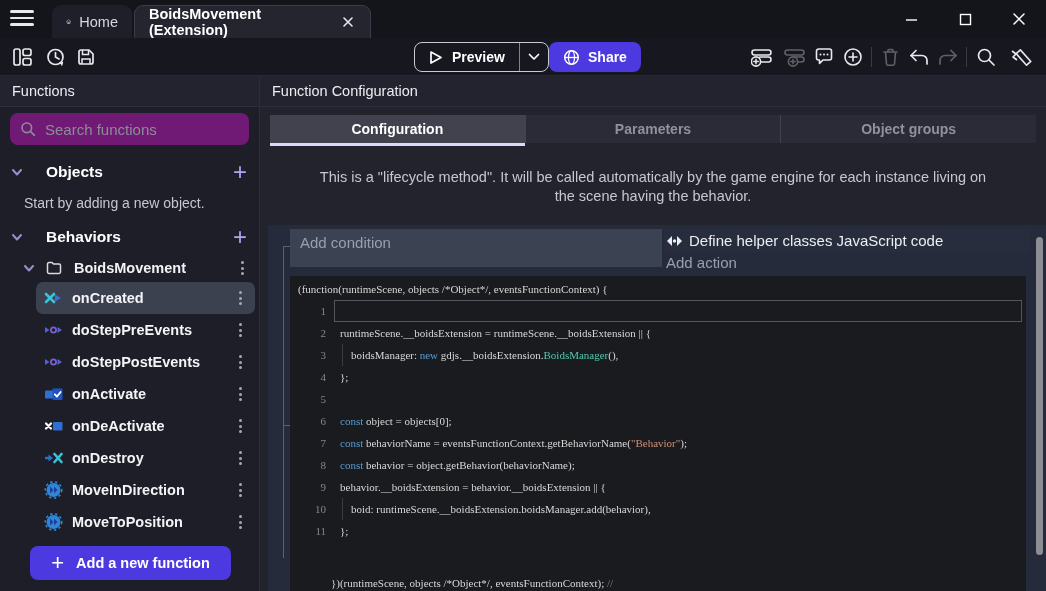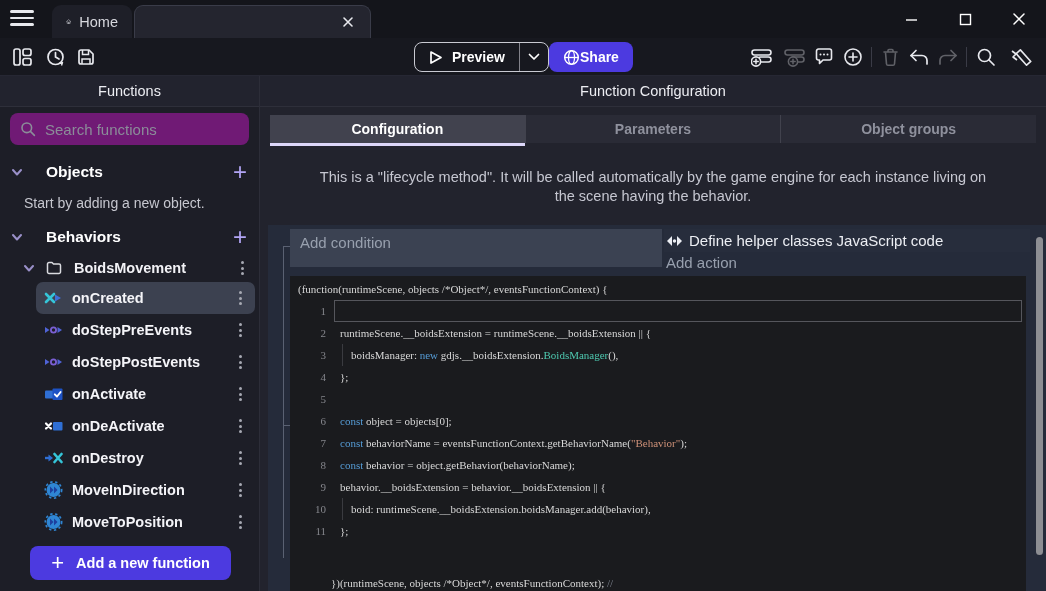--- a/index.html
+++ b/index.html
@@ -25,27 +25,27 @@
   
   .toolbar { position:absolute; top:38px; left:0; right:0; height:38px; background:#17181f; border-bottom:1px solid #262733; }
   .tool-icon { position:absolute; top:7px; width:24px; height:24px; display:flex; align-items:center; justify-content:center; cursor:pointer; }
   .tool-icon.disabled { opacity:.35; cursor:default; }
   .vsep { position:absolute; top:9px; width:1px; height:20px; background:#3a3b46; }
   .btn-preview { position:absolute; left:414px; top:4px; height:30px; display:flex; align-items:center;
     border:1px solid #c9cad2; border-radius:8px; color:#fff; cursor:pointer; background:transparent; }
   .btn-preview .main-part { display:flex; align-items:center; gap:8px; padding:0 14px 0 12px; font-weight:bold; font-size:14px; }
   .btn-preview .split { width:1px; align-self:stretch; background:#c9cad2; opacity:.6; }
   .btn-preview .caret-part { width:28px; display:flex; align-items:center; justify-content:center; }
-  .btn-share { position:absolute; left:549px; top:4px; height:30px; padding:0 14px; display:flex; align-items:center; gap:0;
+  .btn-share { position:absolute; left:549px; top:4px; height:30px; padding:0 14px; display:flex; align-items:center; gap:8px;
     background:#4c3ae0; border:none; border-radius:8px; color:#fff; font-weight:bold; font-size:14px; cursor:pointer; }
   
   .body { position:absolute; top:76px; left:0; right:0; bottom:0; display:flex; }
   .sidebar { position:relative; width:260px; background:#1d1e27; border-right:1px solid #2c2d38; }
   .panel-header { height:31px; display:flex; align-items:center; padding:0 12px; background:#22232e;
-    border-bottom:1px solid #2e2f3a; font-size:14.5px; color:#ecedf2;justify-content:center; }
+    border-bottom:1px solid #2e2f3a; font-size:14.5px; color:#ecedf2; }
   .searchbox { position:absolute; left:10px; right:10px; top:37px; height:32px; background:#701a75;
     border-radius:8px; display:flex; align-items:center; gap:9px; padding:0 10px; cursor:text; }
   .searchbox .ph { color:#8b8d99; font-size:15px; }
   .section-row { position:absolute; left:0; right:0; height:30px; display:flex; align-items:center; padding:0 12px; gap:24px; }
   .section-row .sec-label { font-weight:bold; font-size:15.5px; color:#fff; cursor:pointer; }
   .plus-btn { margin-left:auto; color:#b2a5f5; font-size:24px; font-weight:300; line-height:20px; cursor:pointer; }
   .chev { width:10px; height:10px; flex:0 0 auto; }
   .empty-text { position:absolute; left:24px; color:#c6c7cf; font-size:14px; }
   .group-row { position:absolute; left:24px; right:8px; height:28px; display:flex; align-items:center; gap:12px; cursor:pointer; }
   .group-row .g-label { font-size:14.5px; font-weight:bold; color:#f2f2f6; }
@@ -109,20 +109,21 @@
     <div class="tab tab-home">
       <svg width="17" height="17" viewBox="0 0 18 18">
         <path d="M2 9 L9 2.5 L16 9" fill="none" stroke="#d7d8de" stroke-width="1.7" stroke-linecap="round" stroke-linejoin="round"></path>
         <path d="M4 8 V15.5 H14 V8" fill="none" stroke="#d7d8de" stroke-width="1.7" stroke-linejoin="round"></path>
         <rect x="7.5" y="11" width="3" height="4.5" fill="none" stroke="#d7d8de" stroke-width="1.5"></rect>
       </svg>
       <span class="label">Home</span>
     </div>
 
     <div class="tab tab-active">
+      <span class="label">BoidsMovement (Extension)</span>
       <span class="tab-close">
         <svg width="16" height="16" viewBox="0 0 16 16">
             <path d="M4 4 L12 12 M12 4 L4 12" stroke="#e8e9ee" stroke-width="1.6" stroke-linecap="round"></path>
           </svg>
       </span>
     </div>
 
     <div class="win-controls">
       <div class="win-btn">
         <svg width="13" height="13" viewBox="0 0 13 13">

